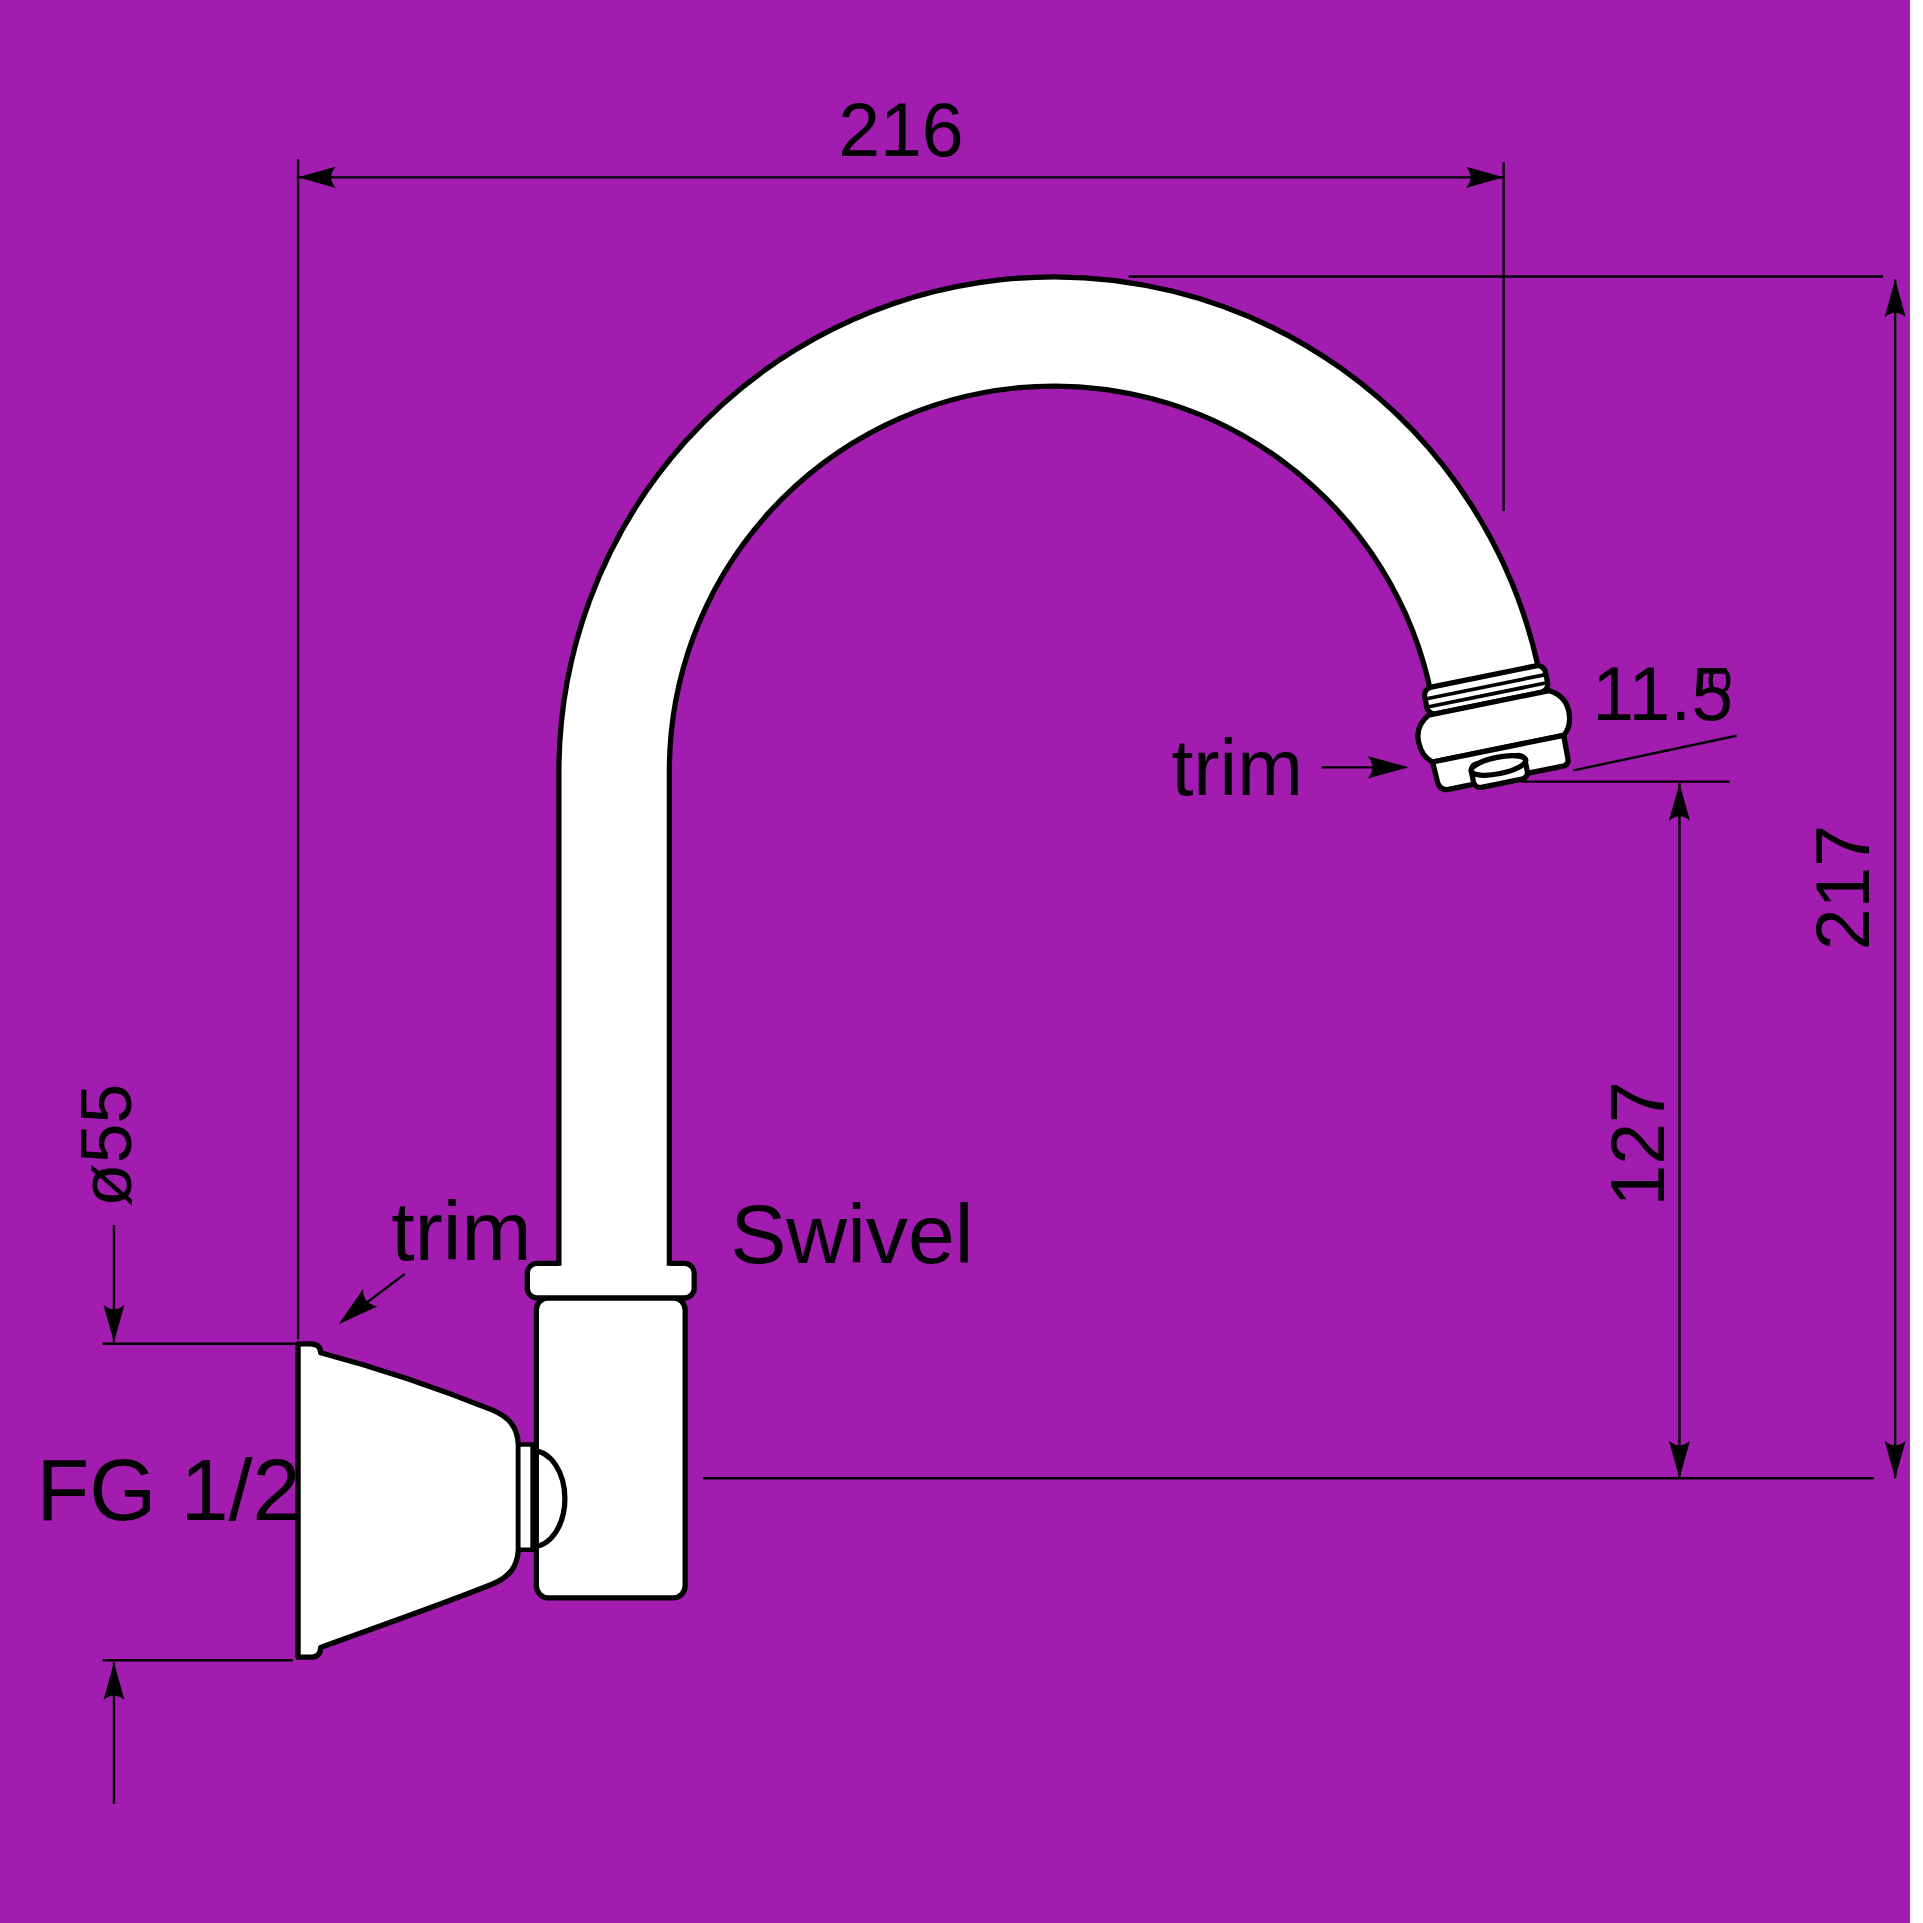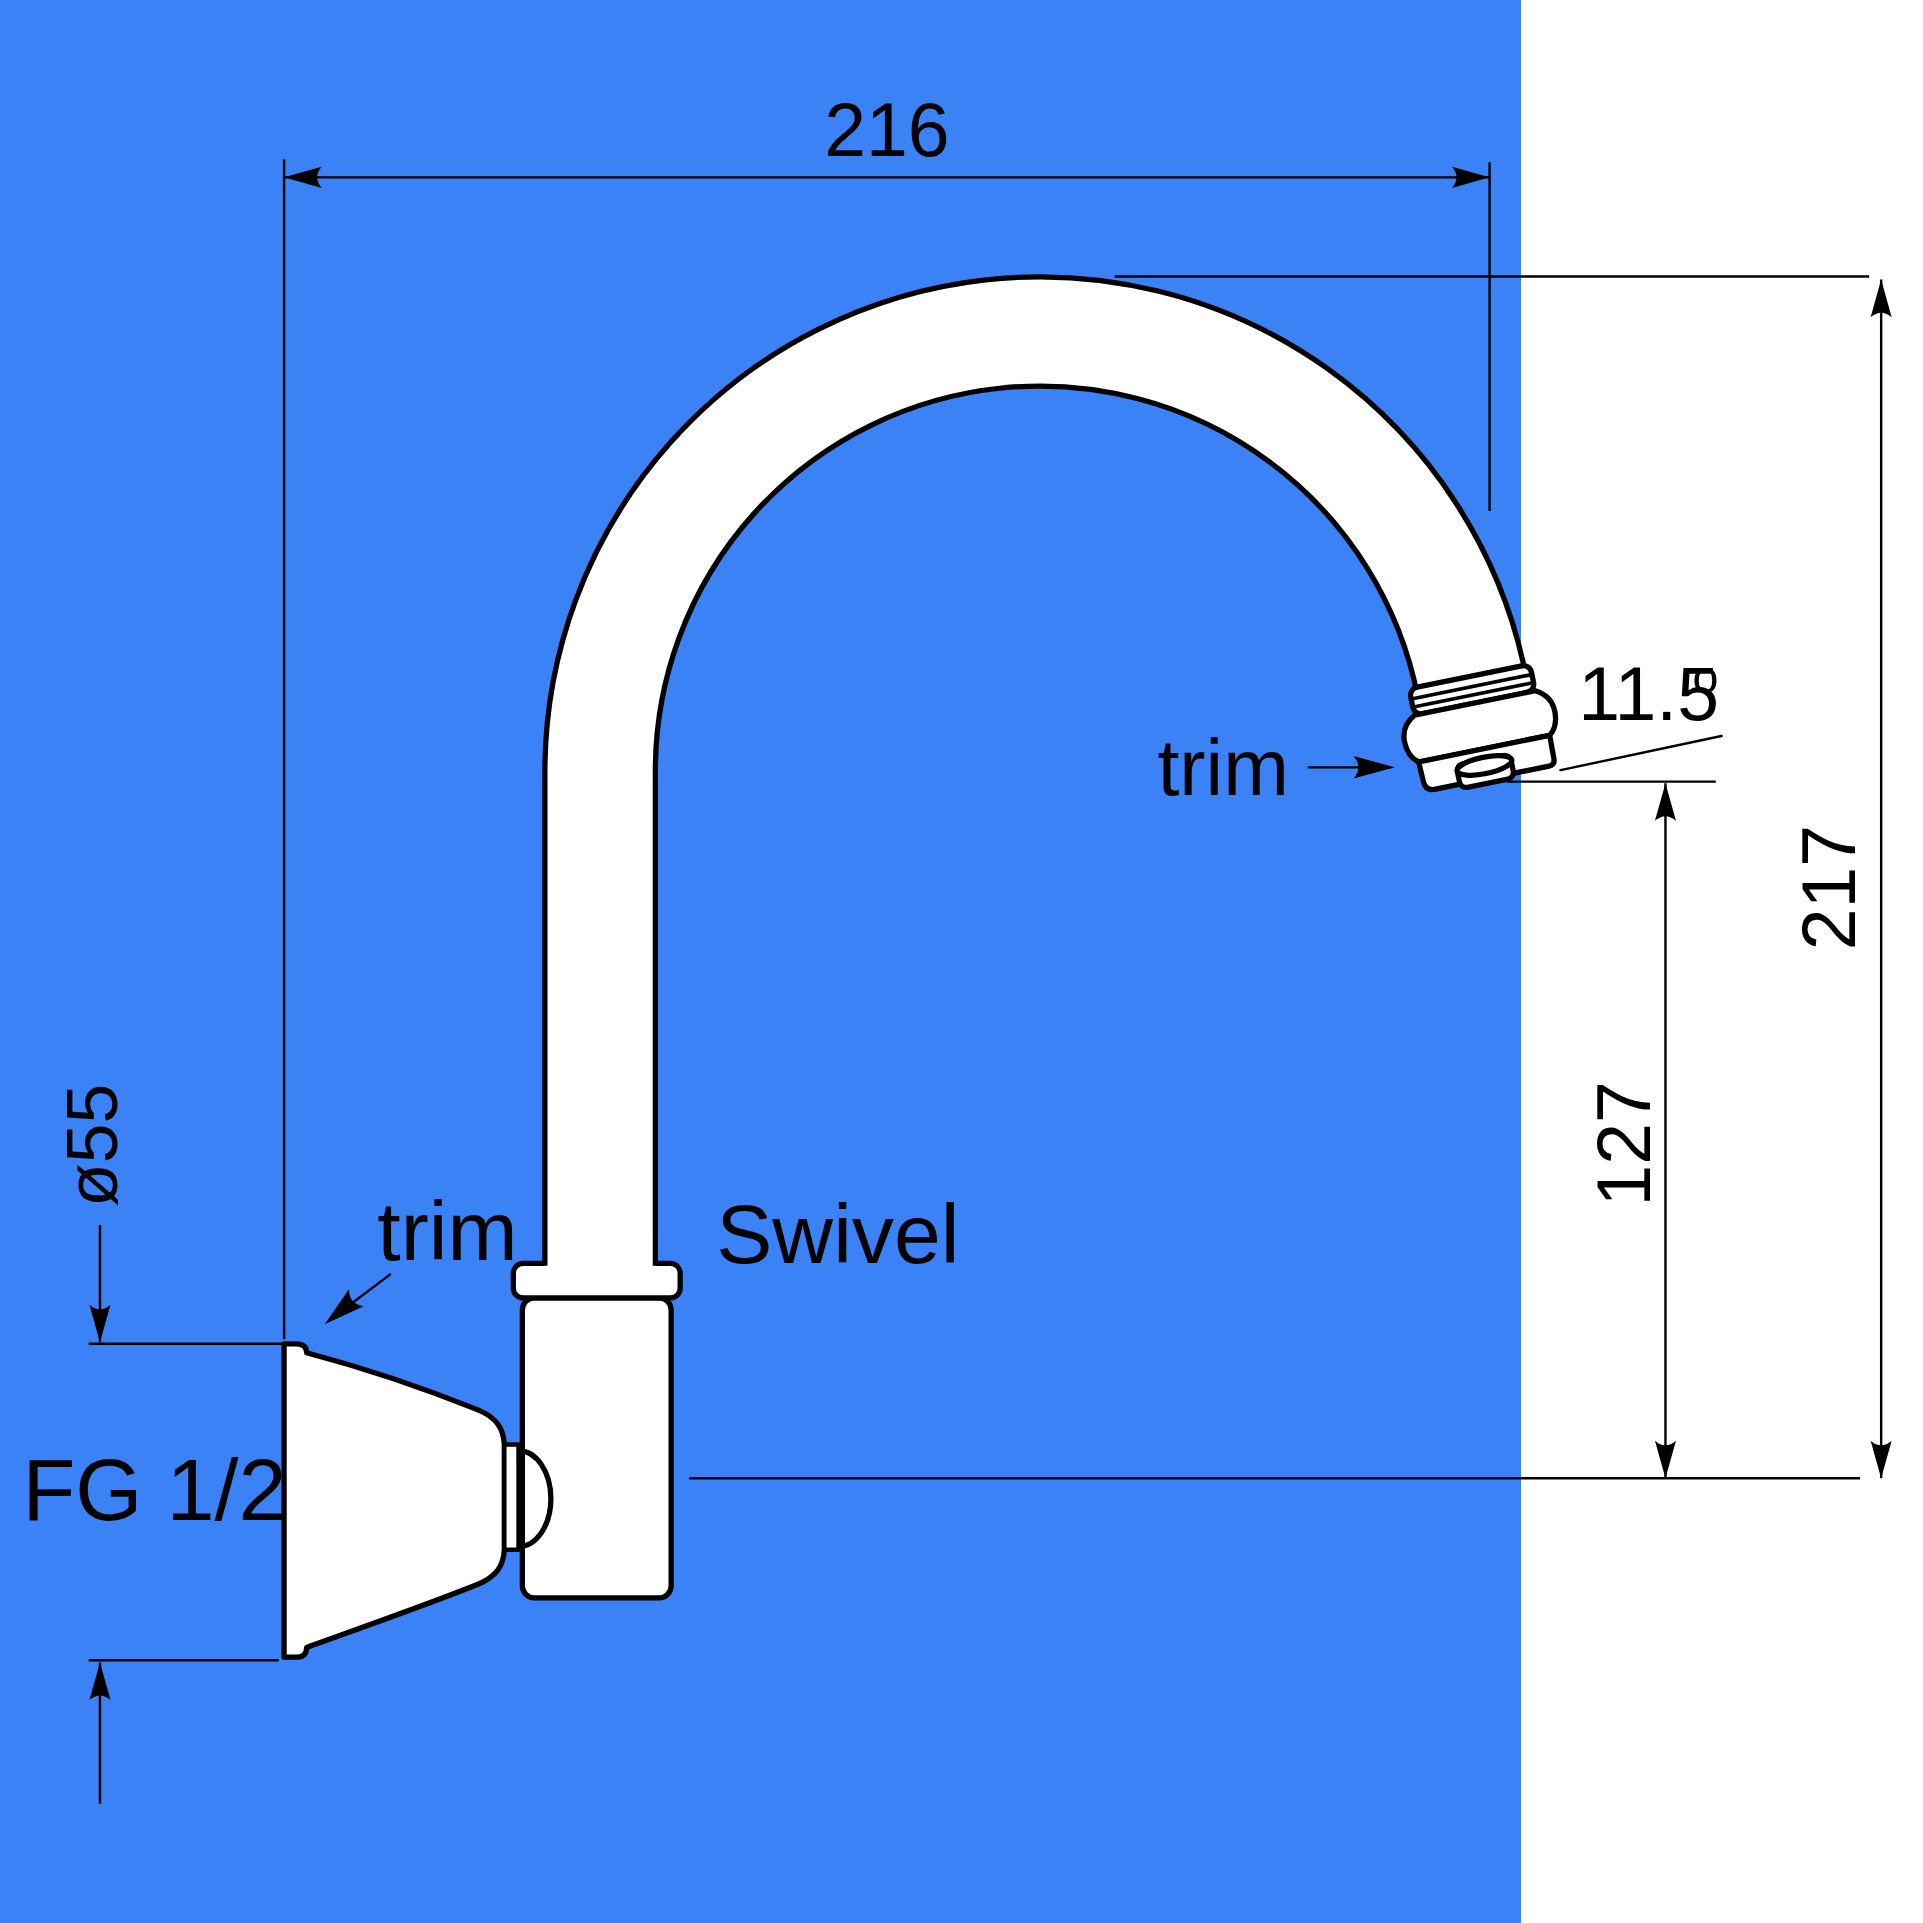--- a/index.html
+++ b/index.html
@@ -1,24 +1,25 @@
 <!DOCTYPE html>
 <html style="font-size:12px"><head>
 <meta charset="utf-8">
 <style>
   html, body {
     margin: 0;
     padding: 0;
     background: #ffffff;
   }
   .stage {
-    width: 1521px;
+    width: 1896px;
     height: 1924px;
-    background: #3b82f6;
+    background: #a21caf;
     position: relative;
+    padding-left: 14px;
   }
   svg { display: block; }
   .part {
     fill: #ffffff;
     stroke: #000000;
     stroke-width: 7;
     stroke-linejoin: round;
   }
   .part-line {
     fill: none;

